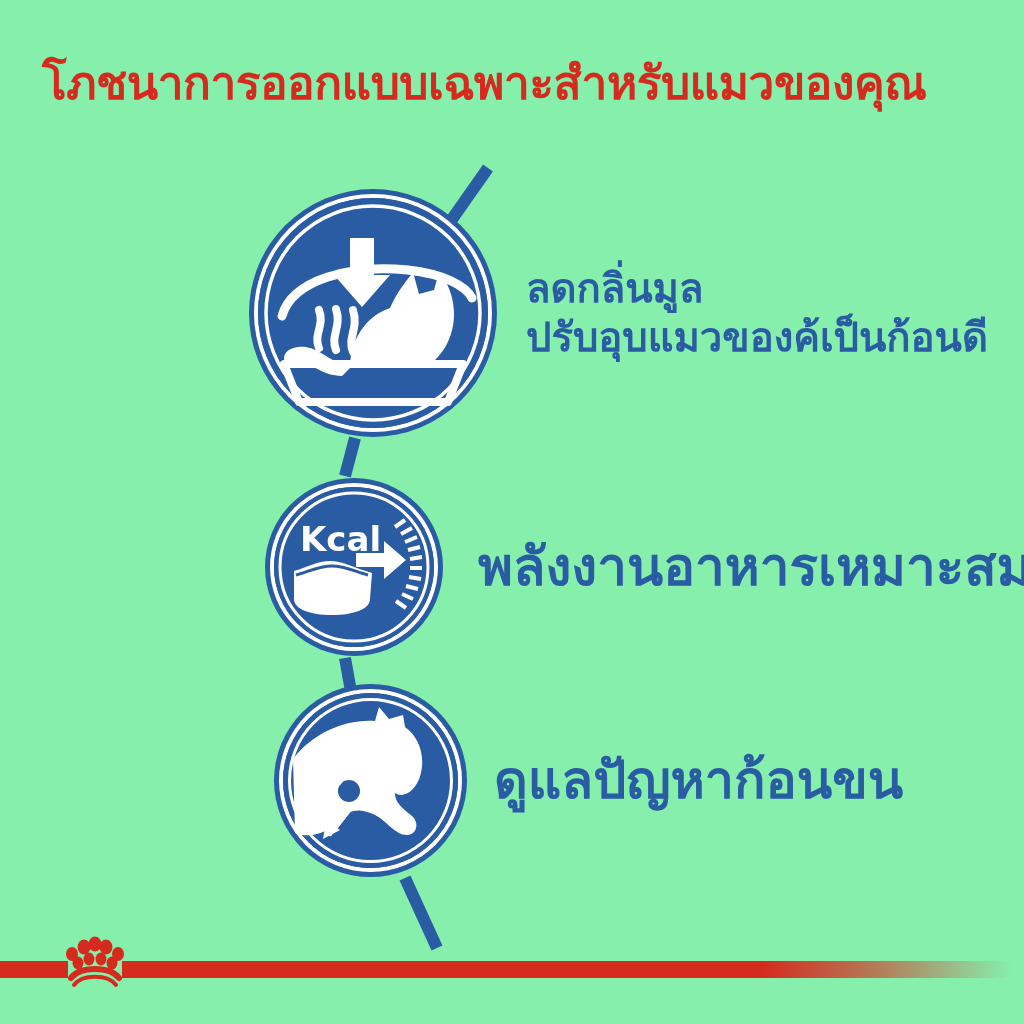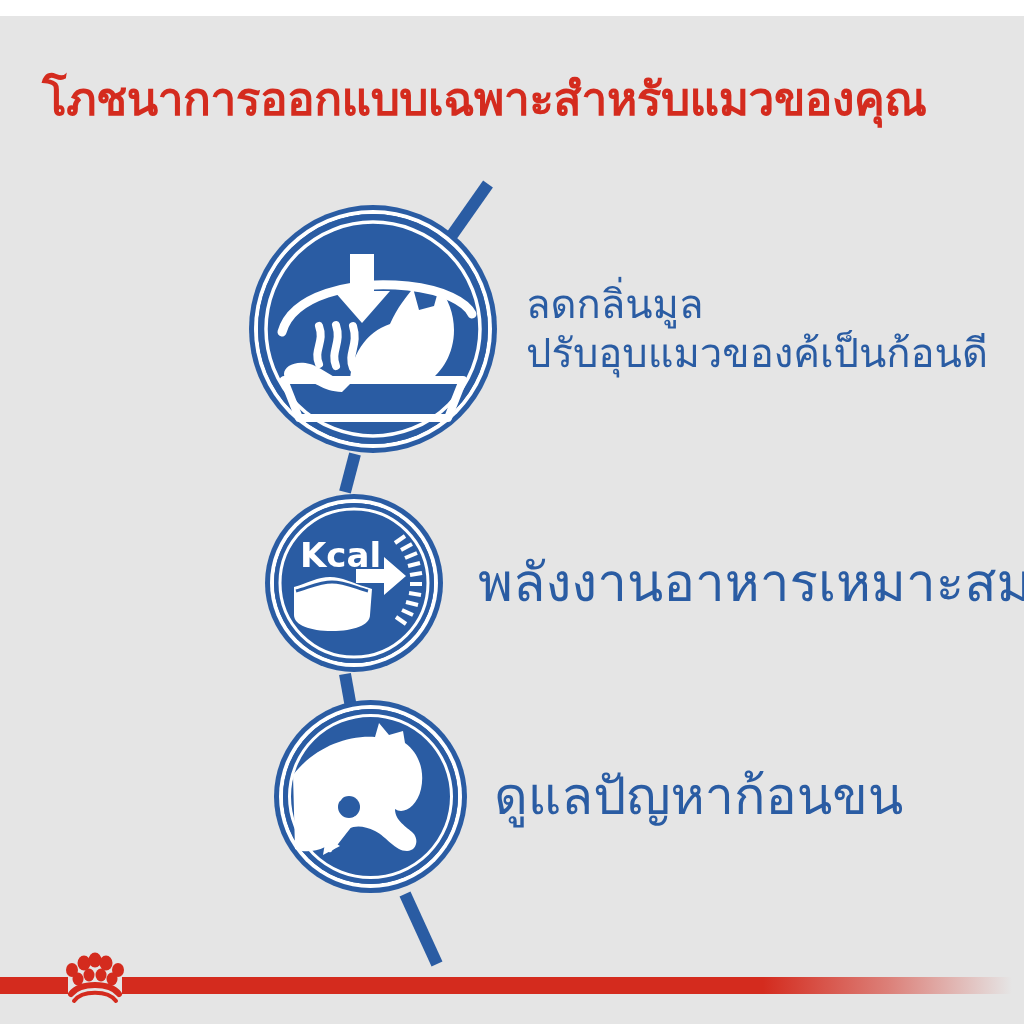--- a/index.html
+++ b/index.html
@@ -11,22 +11,21 @@
     width: 1024px;
     height: 1024px;
     position: relative;
     overflow: hidden;
     font-family: "DejaVu Sans", "Liberation Sans", sans-serif;
   }
 
   #page-root {
     position: absolute;
     inset: 0;
-    background: #e5e5e5;
-    margin-top: 16px;
+    background: #86efac;
   }
 
   
   .headline {
     position: absolute;
     left: 42px;
     top: 55px;
     width: 950px;
     color: #d42b1e;
     font-family: "DejaVu Sans", "Liberation Sans", sans-serif;
@@ -67,21 +66,21 @@
   }
   .icon-badge.size-lg { width: 230px; height: 230px; }
   .icon-badge.size-md { width: 160px; height: 160px; }
   .icon-badge.size-sm { width: 175px; height: 175px; }
 
   .icon-badge svg { display: block; width: 100%; height: 100%; }
 
   .benefit-text {
     color: #2a5ca3;
     font-family: "DejaVu Sans", "Liberation Sans", sans-serif;
-    font-weight: normal;
+    font-weight: bold;
     line-height: 1.22;
     white-space: nowrap;
   }
   .benefit-text .line { display: block; }
 
   .row-1 .benefit-text { margin-left: 38px; font-size: 40px; }
   .row-2 .benefit-text { margin-left: 44px; font-size: 53px; }
   .row-3 .benefit-text { margin-left: 36px; font-size: 52px; }
 
   

